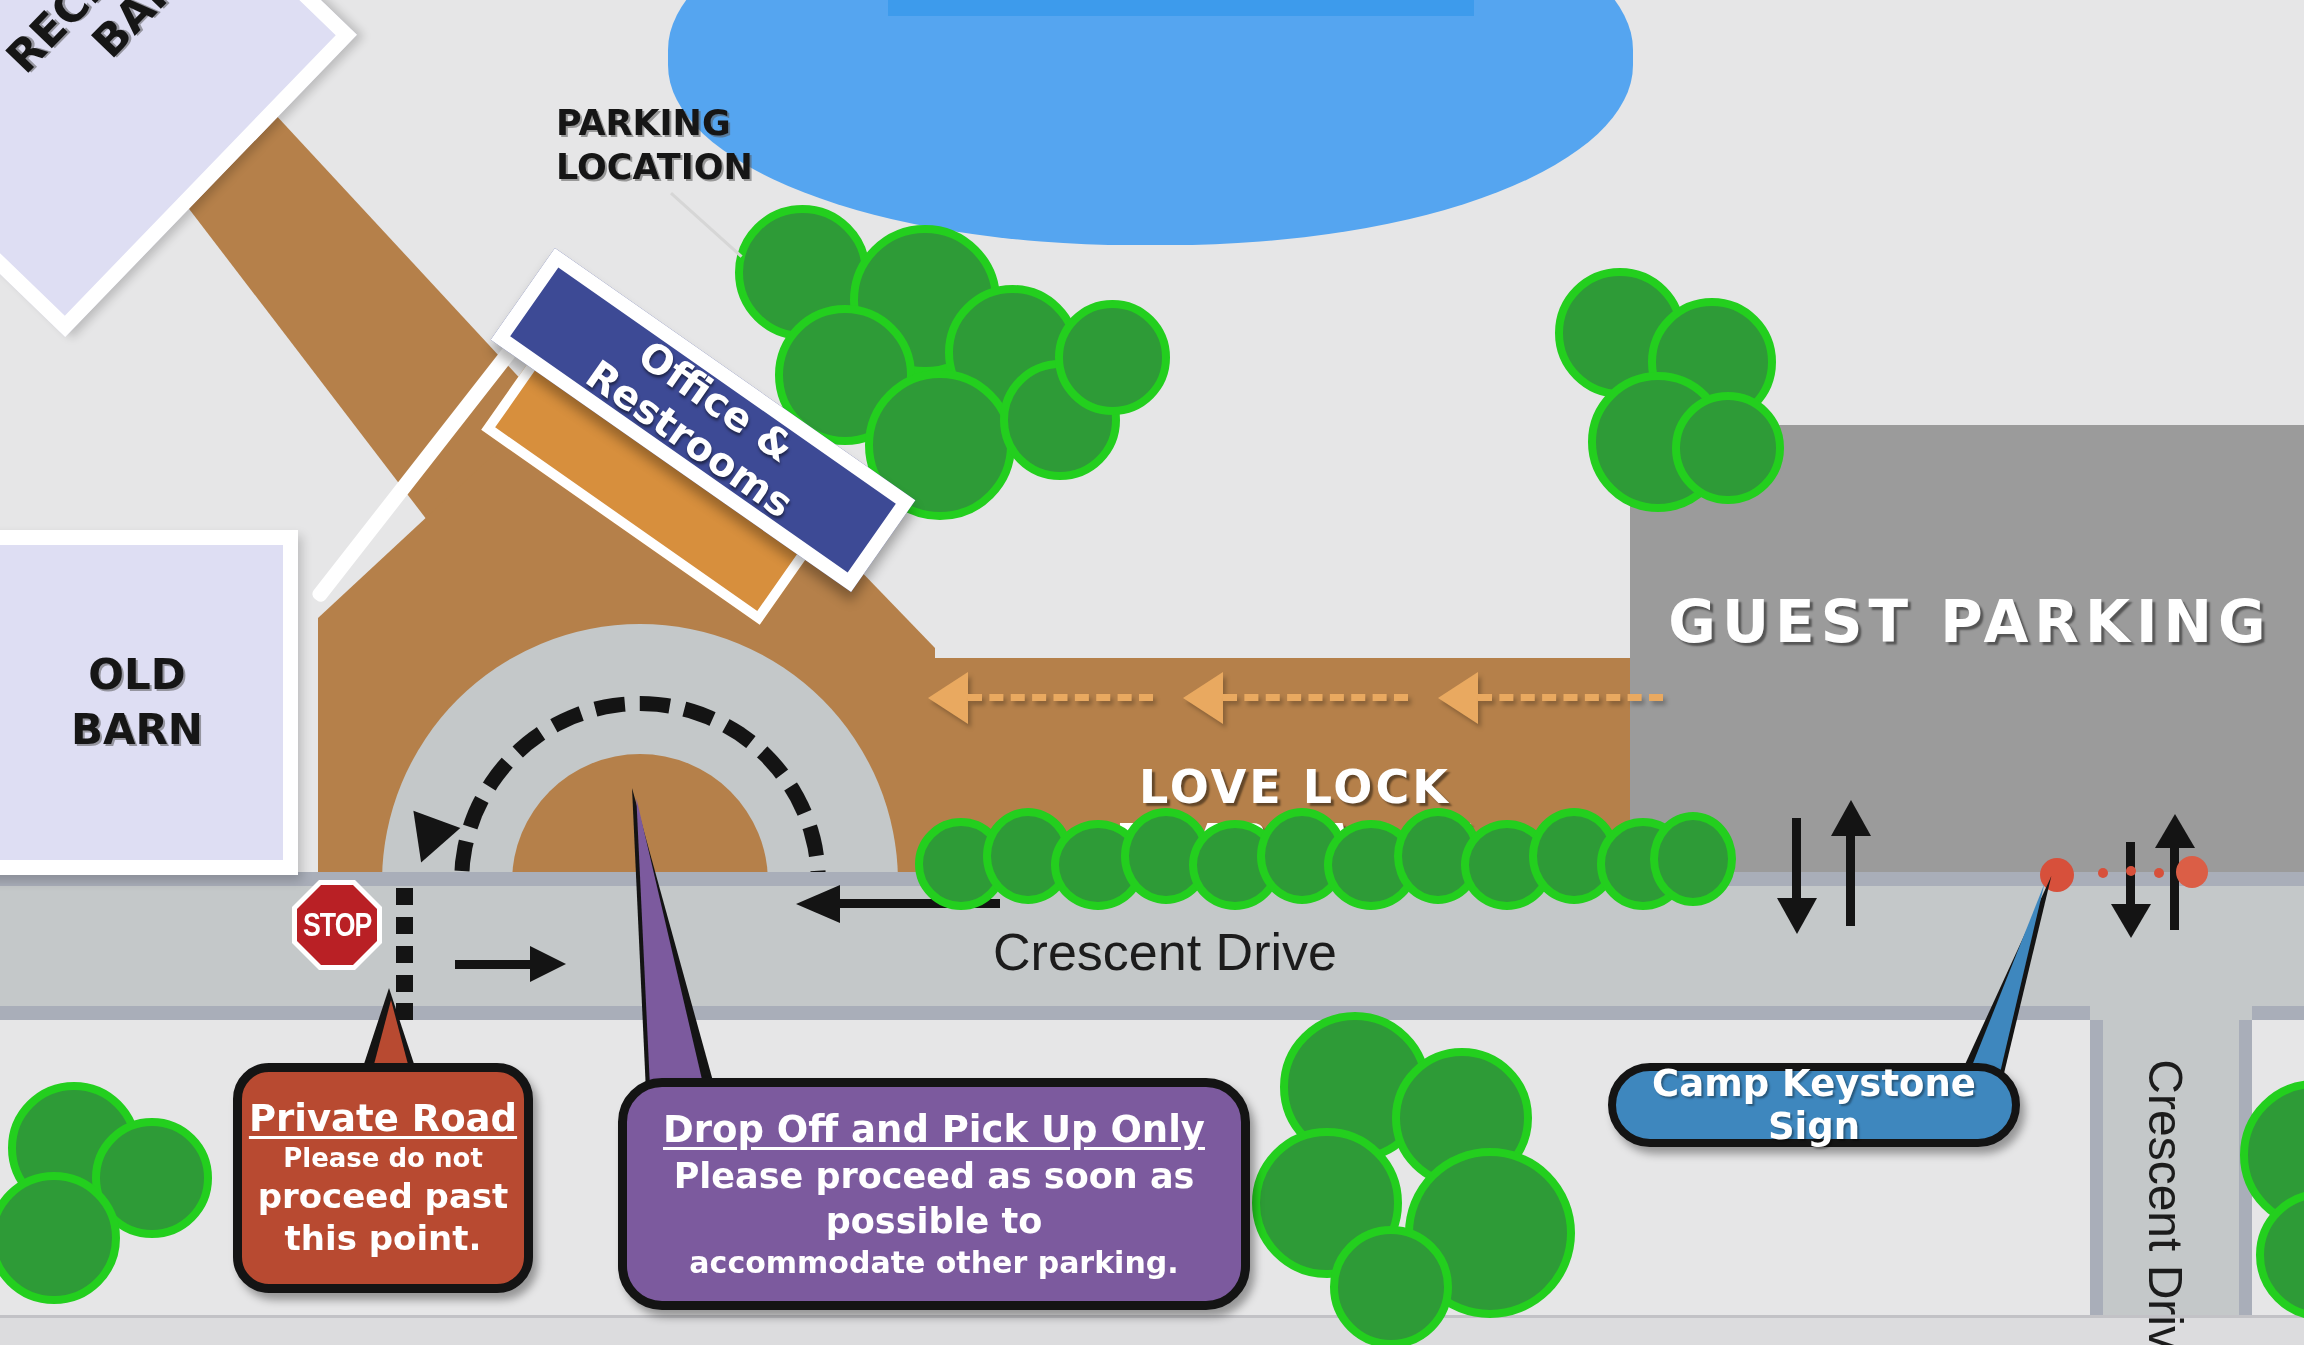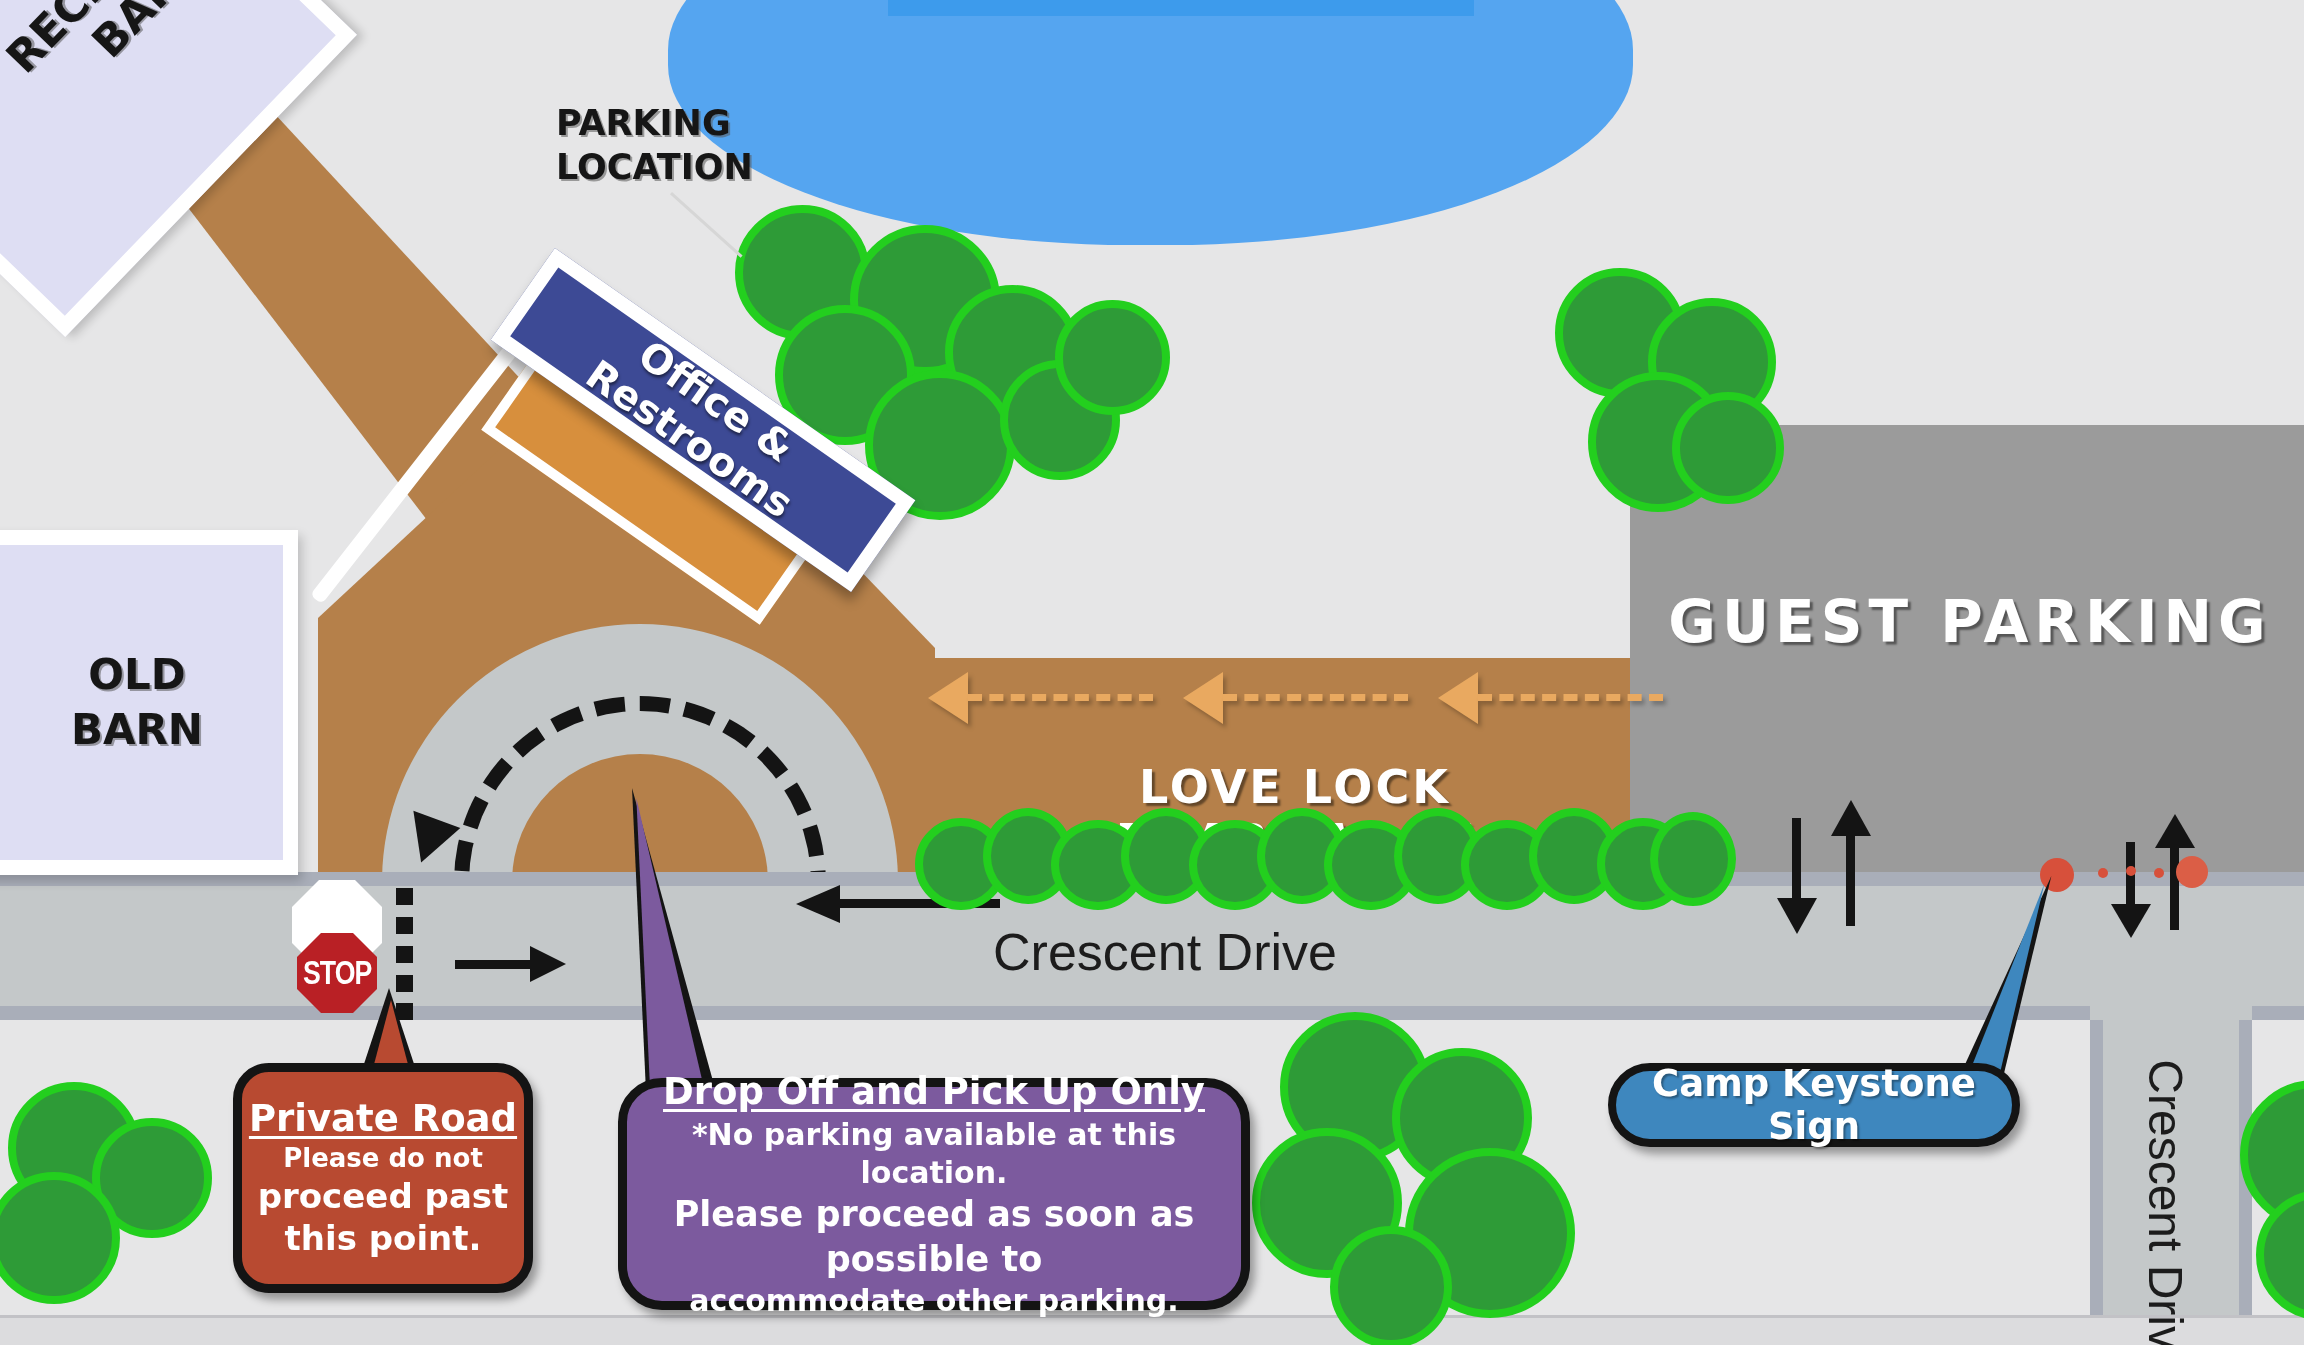--- a/index.html
+++ b/index.html
@@ -75,21 +75,21 @@
   <div class="abs road" style="left:2090px;top:1006px;width:162px;height:339px;"></div>
   <div class="abs roadedge" style="left:2090px;top:1020px;width:13px;height:325px;"></div>
   <div class="abs roadedge" style="left:2239px;top:1020px;width:13px;height:325px;"></div>
 
   <div class="abs bottomstrip" style="left:0;top:1315px;width:2304px;height:30px;"></div>
 
   <div class="abs plainfont" style="left:965px;top:922px;width:400px;font-size:52px;text-align:center;">Crescent Drive</div>
   <div class="abs plainfont" style="left:1968px;top:1193px;width:400px;height:50px;font-size:48px;text-align:center;transform:rotate(90deg);">Crescent Drive</div>
 
   <div class="abs oct" style="left:292px;top:880px;width:90px;height:90px;background:#ffffff;"></div>
-  <div class="abs oct center" style="left:297px;top:885px;width:80px;height:80px;background:#b92025;margin-top:48px;">
+  <div class="abs oct center" style="left:297px;top:885px;width:80px;height:80px;background:#b92025;">
     <span style="color:#fff;font-weight:bold;font-size:29px;letter-spacing:-1px;transform:scale(.92,1.15);font-family:'Liberation Sans',sans-serif;">STOP</span>
   </div>
   <div>
     <div class="abs" style="left:396px;top:888px;width:17px;height:17px;background:#141414;"></div>
     <div class="abs" style="left:396px;top:917px;width:17px;height:17px;background:#141414;"></div>
     <div class="abs" style="left:396px;top:946px;width:17px;height:17px;background:#141414;"></div>
     <div class="abs" style="left:396px;top:975px;width:17px;height:17px;background:#141414;"></div>
     <div class="abs" style="left:396px;top:1003px;width:17px;height:17px;background:#141414;"></div>
   </div>
 
@@ -217,21 +217,20 @@
     <span class="t" style="font-size:37px;line-height:1.25;text-align:right;">Private Road</span>
     <span style="font-size:26px;line-height:1.25;">Please do not</span>
     <span style="font-size:34px;line-height:1.25;">proceed past</span>
     <span style="font-size:34px;line-height:1.25;">this point.</span>
   </div>
 
   <div class="abs" style="left:618px;top:788px;width:100px;height:304px;background:#141414;clip-path:polygon(14% 0,28% 100%,98% 100%);"></div>
   <div class="abs" style="left:624px;top:798px;width:88px;height:298px;background:#7c5a9e;clip-path:polygon(14% 0,30% 100%,93% 100%);"></div>
   <div class="abs bubble center" style="left:618px;top:1078px;width:632px;height:232px;background:#7c5a9e;border-radius:44px;flex-direction:column;">
     <span class="t" style="font-size:37px;line-height:1.3;">Drop Off and Pick Up Only</span>
-    <span style="font-size:30px;line-height:1.28;">*No parking available at this location.</span>
     <span style="font-size:35px;line-height:1.28;">Please proceed as soon as possible to</span>
     <span style="font-size:30px;line-height:1.28;">accommodate other parking.</span>
   </div>
 
   <div class="abs" style="left:1952px;top:872px;width:108px;height:202px;background:#141414;clip-path:polygon(92% 2%,8% 100%,48% 100%);"></div>
   <div class="abs" style="left:1958px;top:880px;width:96px;height:192px;background:#3e87be;clip-path:polygon(90% 2%,12% 100%,44% 100%);"></div>
   <div class="abs bubble center" style="left:1608px;top:1063px;width:412px;height:84px;background:#3e87be;border-radius:42px;border-width:8px;">
     <span style="font-size:37px;text-shadow:2px 2px 2px rgba(0,0,0,.35);">Camp Keystone Sign</span>
   </div>
 

